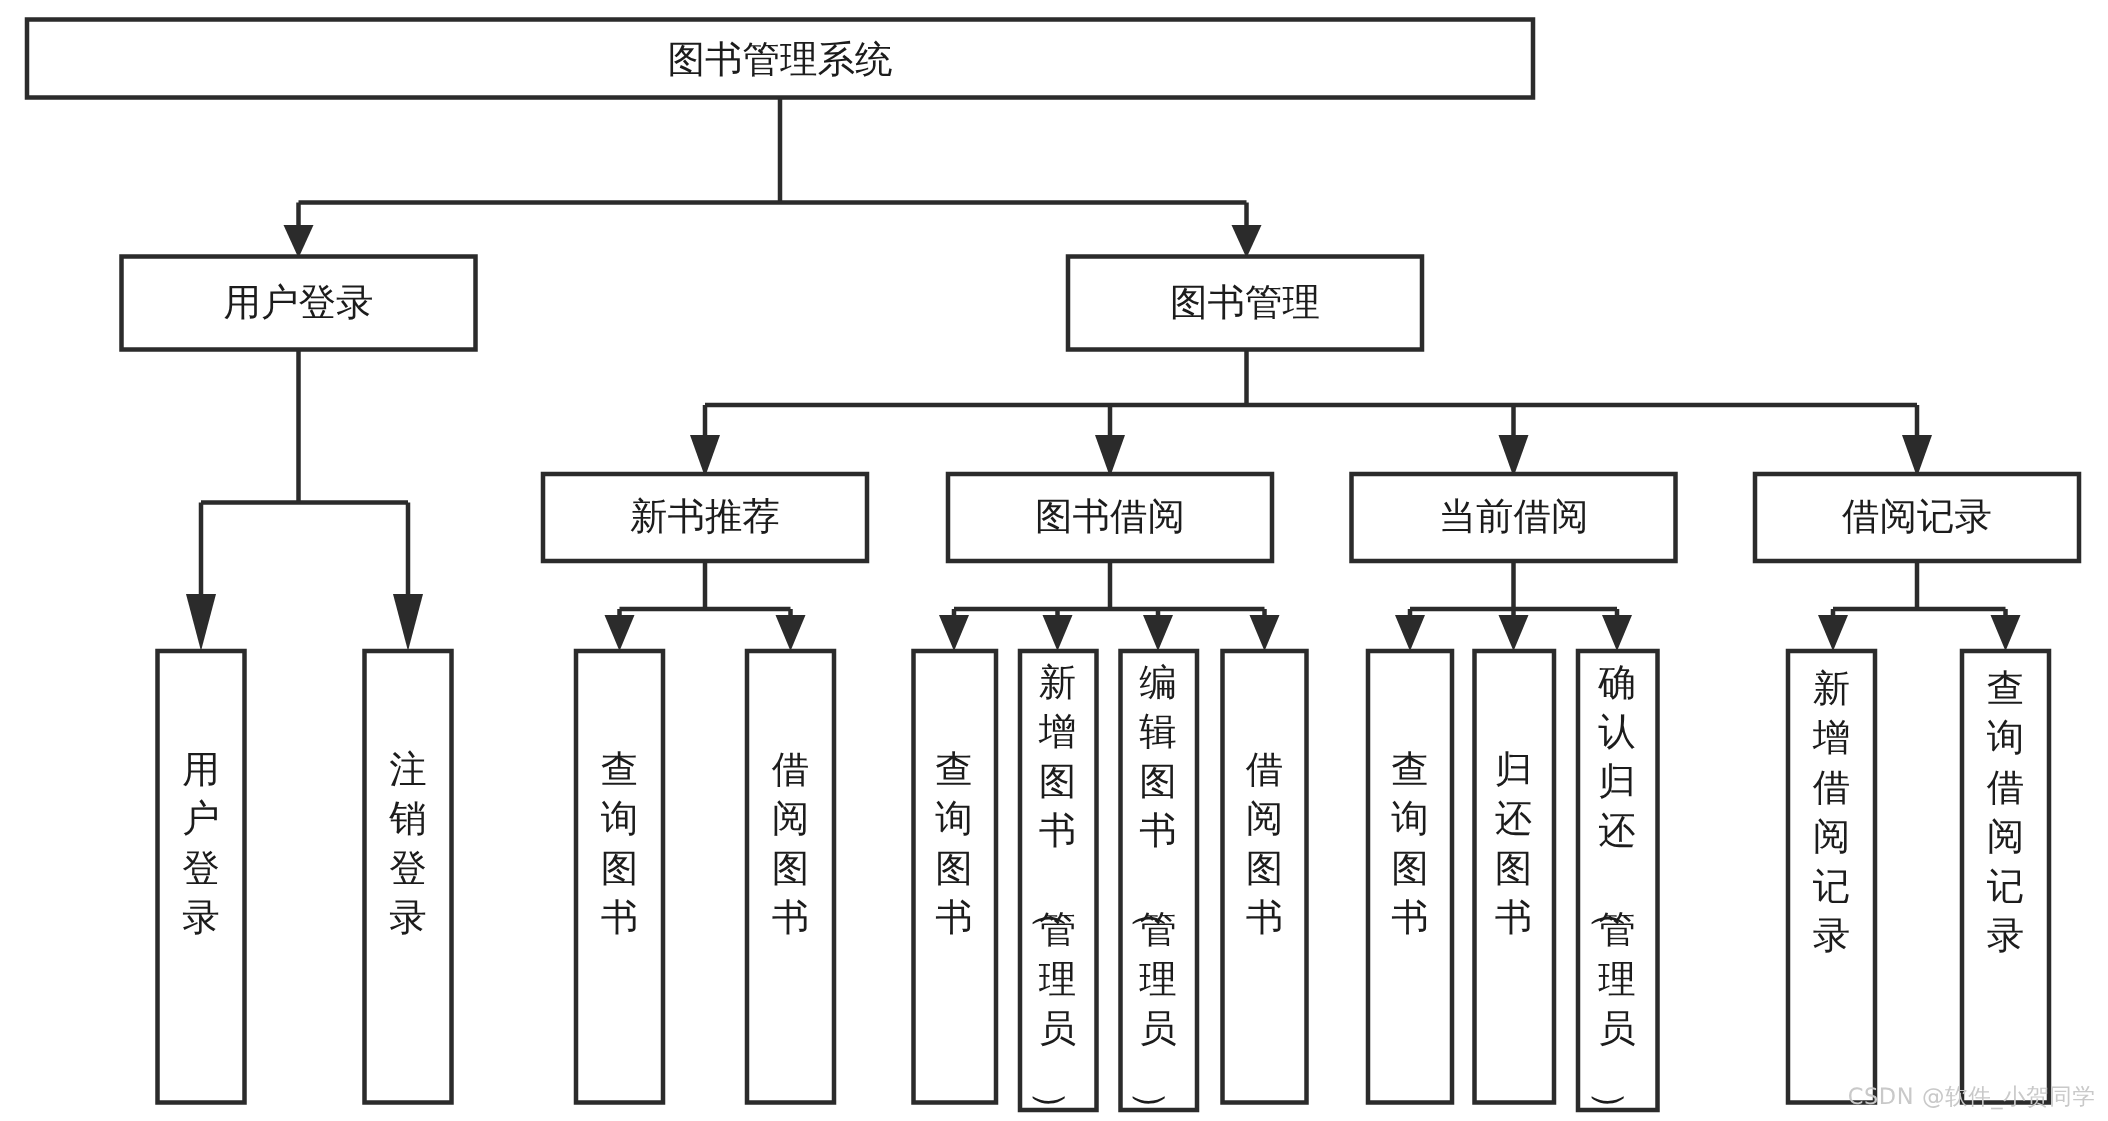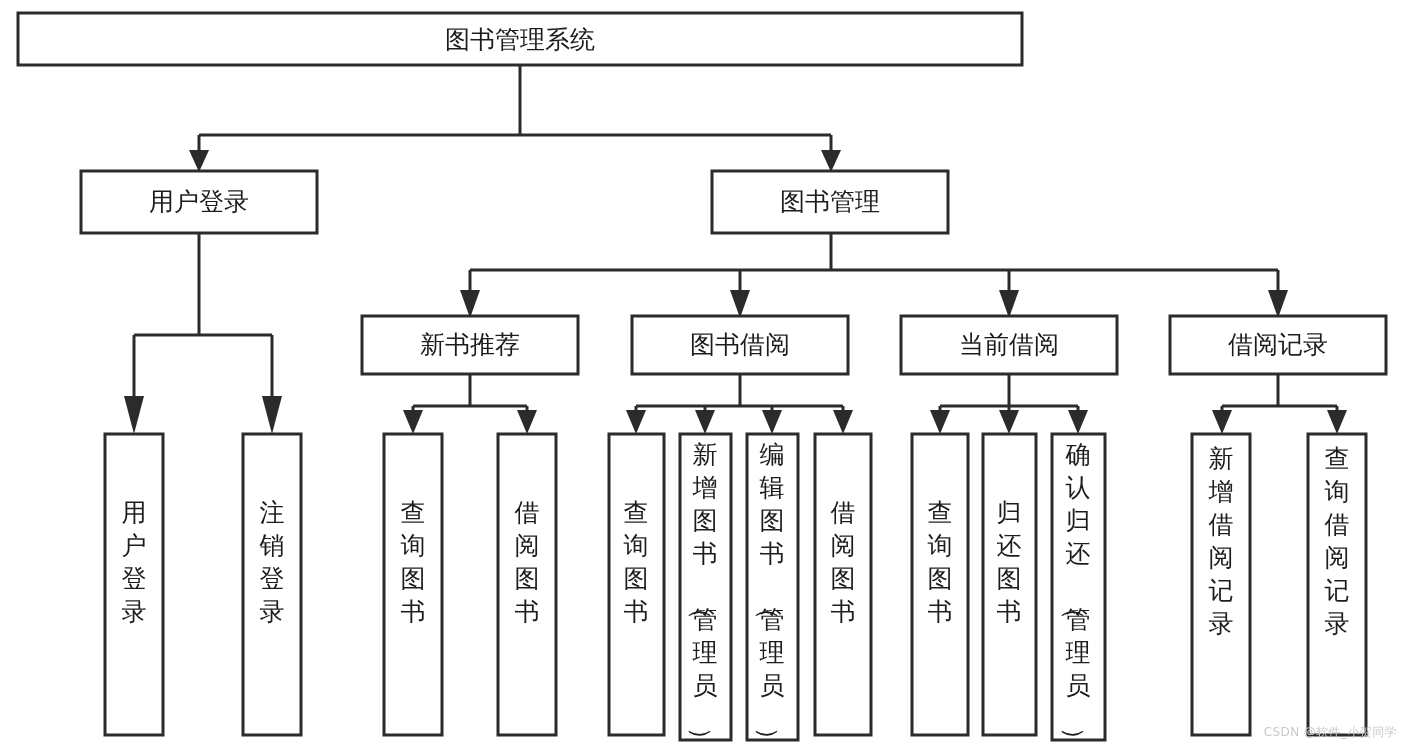--- a/index.html
+++ b/index.html
@@ -54,21 +54,21 @@
     font-family: "DejaVu Sans", "Liberation Sans", sans-serif;
     font-size: 25px;
     fill: #1c1c1c;
     text-anchor: middle;
   }
   .watermark {
     position: absolute;
     right: 8px;
     bottom: 6px;
     font-family: "DejaVu Sans", "Liberation Sans", sans-serif;
-    font-size: 12px;
+    font-size: 15px;
     color: #c9c9c9;
     letter-spacing: 0.4px;
     white-space: nowrap;
     user-select: none;
   }
 </style>
 </head>
 <body>
 
 <div id="diagram-root">

